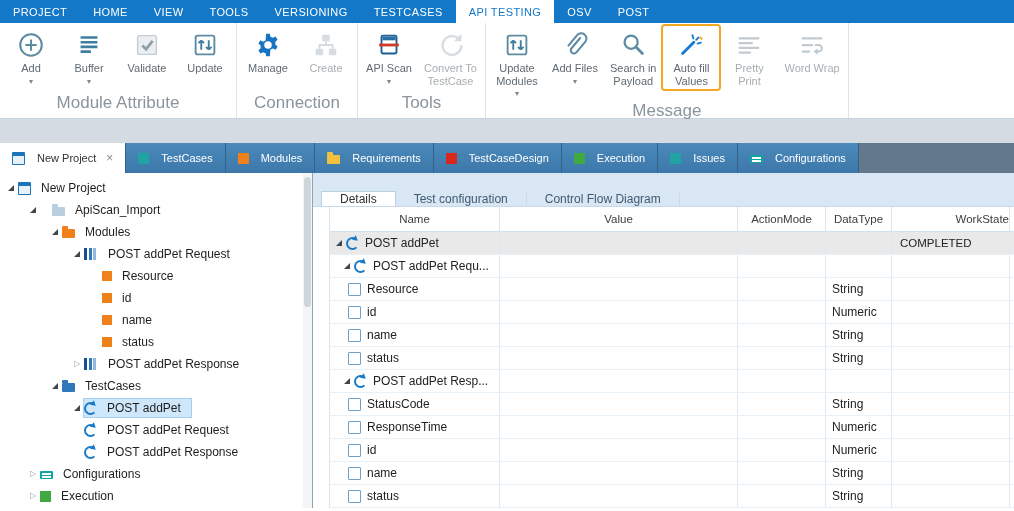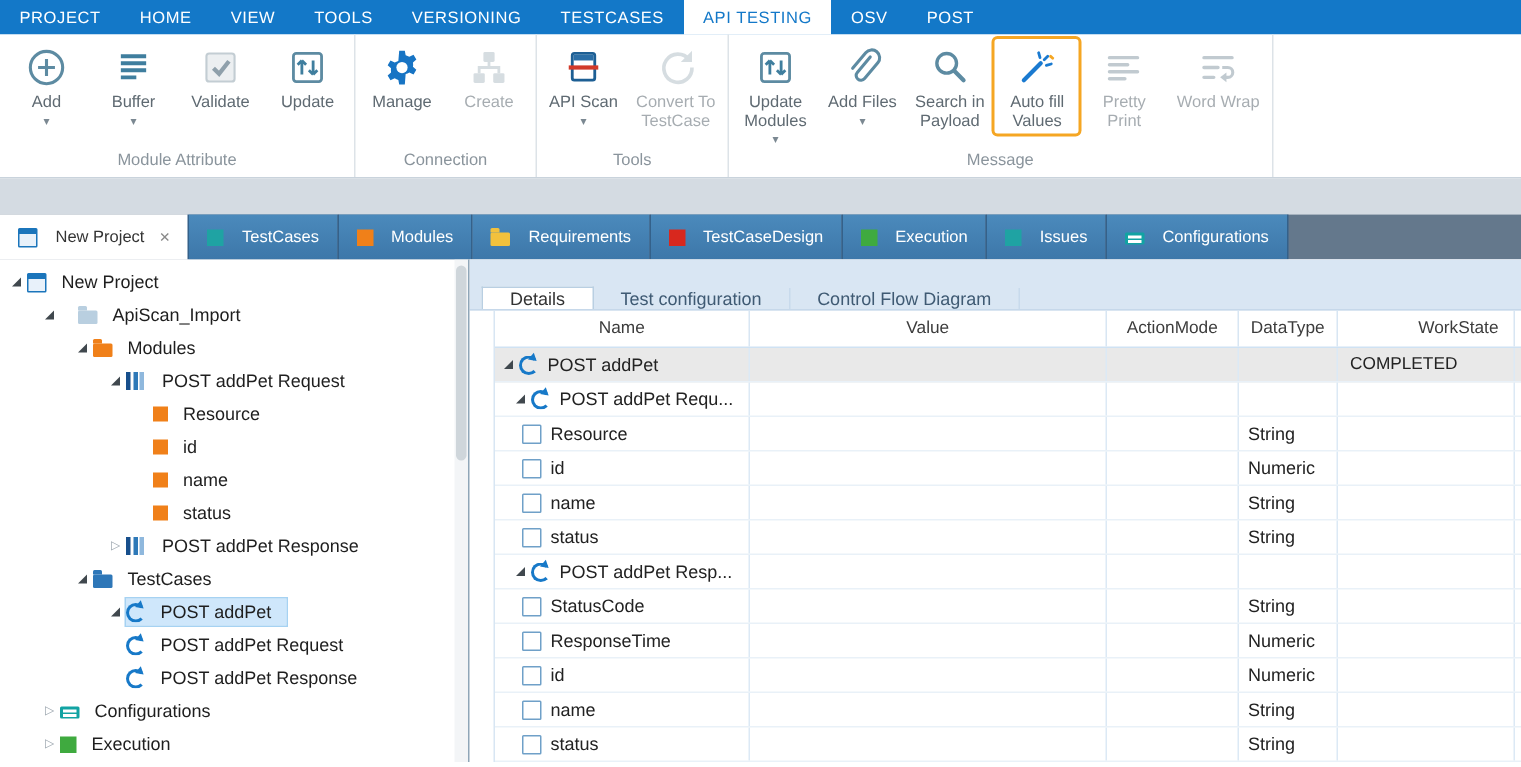--- a/index.html
+++ b/index.html
@@ -12,21 +12,21 @@
   .ribbon{display:flex;height:95px;background:#fff;border-bottom:1px solid #c9d3dc;align-items:stretch;}
   .rgroup{display:flex;flex-direction:column;padding:3px 3px 0;border-right:1px solid #dde3e8;}
   .rbtns{display:flex;flex:1;align-items:flex-start;gap:2px;}
   .rbtn{min-width:46px;padding:4px 5px 2px;display:flex;flex-direction:column;align-items:center;gap:2px;color:#5f6a72;font-size:11px;text-align:center;border-radius:3px;cursor:default;}
   .rbtn .rlabel{white-space:pre-line;line-height:1.15;}
   .rbtn.disabled{opacity:.55;}
   .rbtn.highlight{box-shadow:0 0 0 2px #f5a623;border-radius:2px;}
   .ric{width:30px;height:30px;flex:0 0 auto;}
   .caret::before{content:"▾";font-size:8px;color:#7b8892;}
   .caret{line-height:6px;height:6px;}
-  .rgroup-label{text-align:center;color:#8a949c;font-size:11px;padding:4px 8px 5px;}
+  .rgroup-label{text-align:center;color:#8a949c;font-size:17px;padding:4px 8px 5px;}
   .rspacer{flex:1;}
   
   .band{height:24px;background:#d4dbe2;}
   .dtabbar{display:flex;height:30px;background:#64788c;align-items:stretch;}
   .dtab{display:flex;align-items:center;gap:6px;padding:0 12px;background:linear-gradient(#4b8abc,#3d77a9);color:#fff;font-size:11px;border-right:1px solid #34618a;cursor:default;white-space:nowrap;}
   .dtab.active{background:#fff;color:#333;}
   .dtab .close{color:#8a8a8a;margin-left:4px;font-size:12px;}
   
   .ic{display:inline-block;flex:0 0 auto;margin-right:6px;position:relative;}
   .ic.project{width:11px;height:8px;border:1.5px solid #1b75bb;border-top:4px solid #1b75bb;background:#e8f1fa;border-radius:1px;}
@@ -62,21 +62,21 @@
   .tree-scroll{position:absolute;top:0;right:0;bottom:0;width:9px;background:#f3f5f7;}
   .tree-thumb{position:absolute;top:4px;right:1px;width:7px;height:130px;background:#cfd6db;border-radius:4px;}
   
   .details{flex:1;display:flex;flex-direction:column;background:#fff;min-width:0;}
   .dtabs{display:flex;background:#d9e6f3;padding-left:8px;height:34px;align-items:flex-end;border-bottom:1px solid #c6d8ea;}
   .dettab{display:flex;align-items:center;padding:0 18px;font-size:12px;color:#3f5a73;border-right:1px solid #c8daec;cursor:default;}
   .dettab.active{background:#fff;color:#333;border:1px solid #b9cfe2;border-bottom:none;}
   .grid{margin-left:16px;flex:1;font-size:12px;color:#222;border-left:1px solid #d8e6f3;}
   .grid-head{display:flex;height:24px;align-items:stretch;border-bottom:1px solid #cfe2f3;}
   .gc{border-right:1px solid #d8e6f3;display:flex;align-items:center;justify-content:center;font-size:11.5px;color:#3c3c3c;box-sizing:border-box;}
-  .gc.right{justify-content:flex-end;padding-right:10px;}
+  .gc.right{justify-content:flex-end;padding-right:0;}
   .c-name{width:170px;}
   .c-value{width:238px;}
   .c-action{width:88px;}
   .c-dtype{width:66px;}
   .c-wstate{width:118px;}
   .grid-row{display:flex;height:22px;align-items:stretch;border-bottom:1px solid #e9f1f8;}
   .grid-row.sel{background:#e9e9e9;}
   .rc{border-right:1px solid #dce9f5;display:flex;align-items:center;box-sizing:border-box;overflow:hidden;}
   .rc.name{white-space:nowrap;}
   .rc.dtype{padding-left:6px;}

